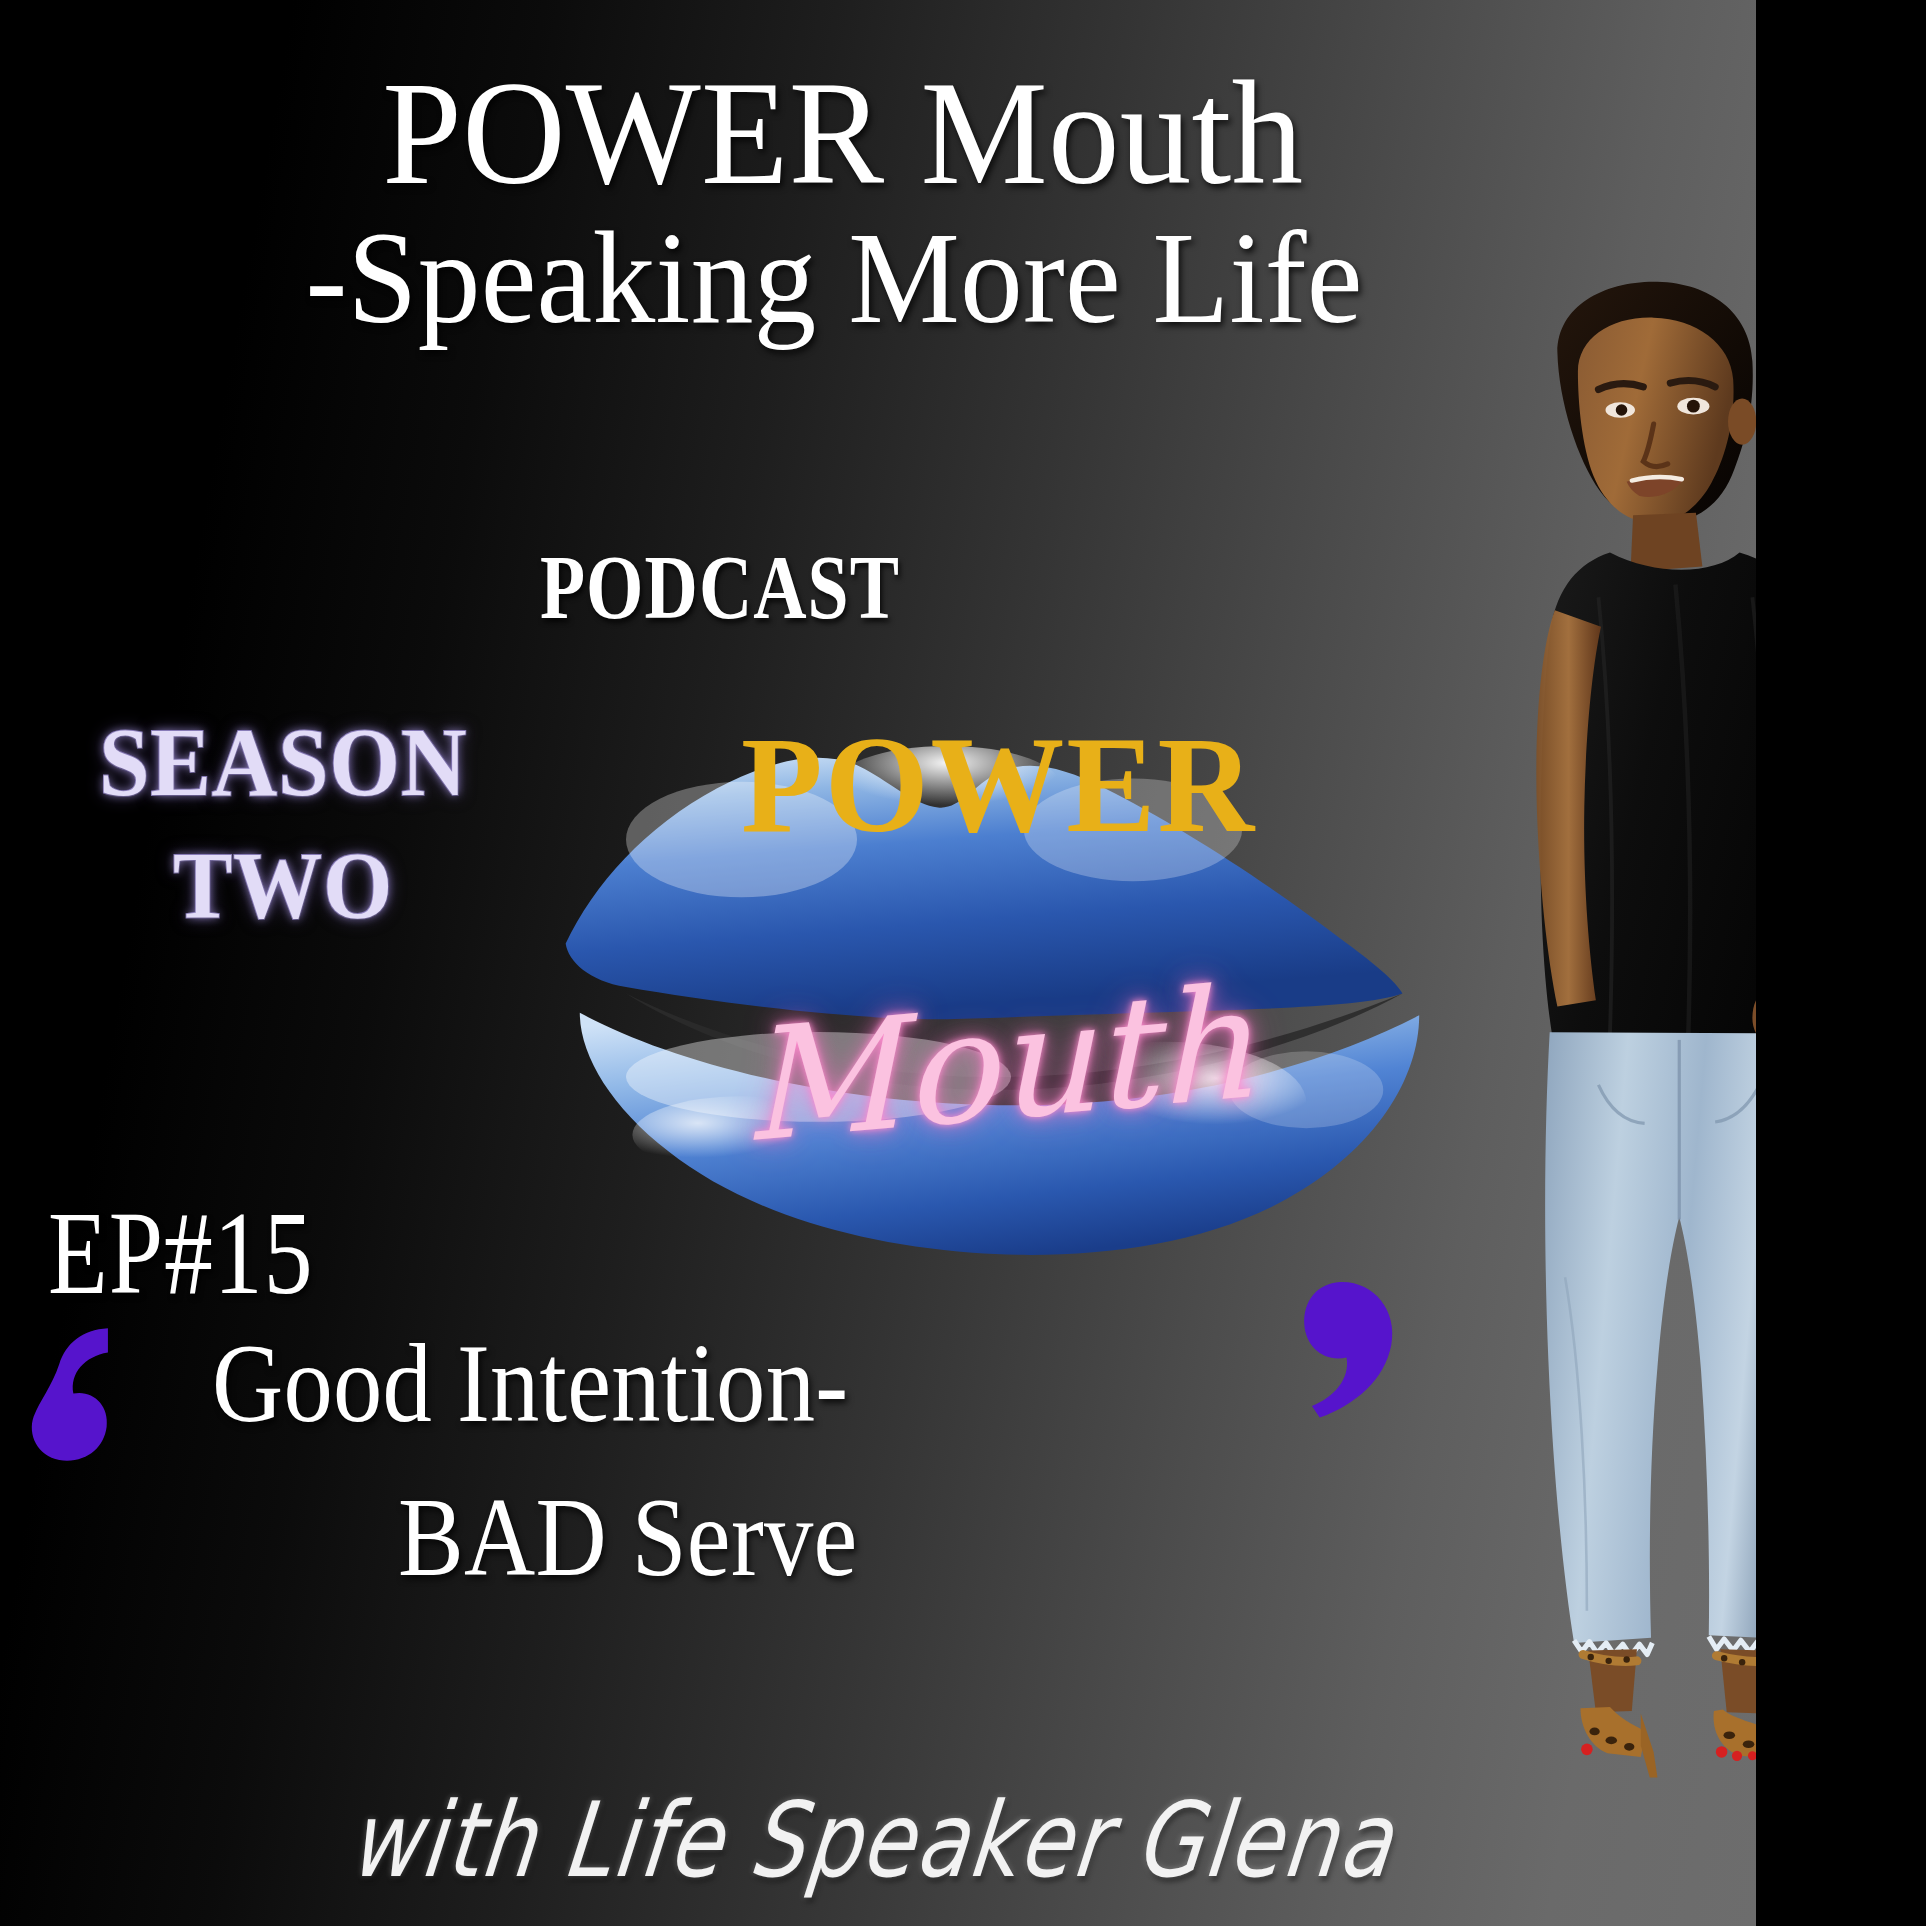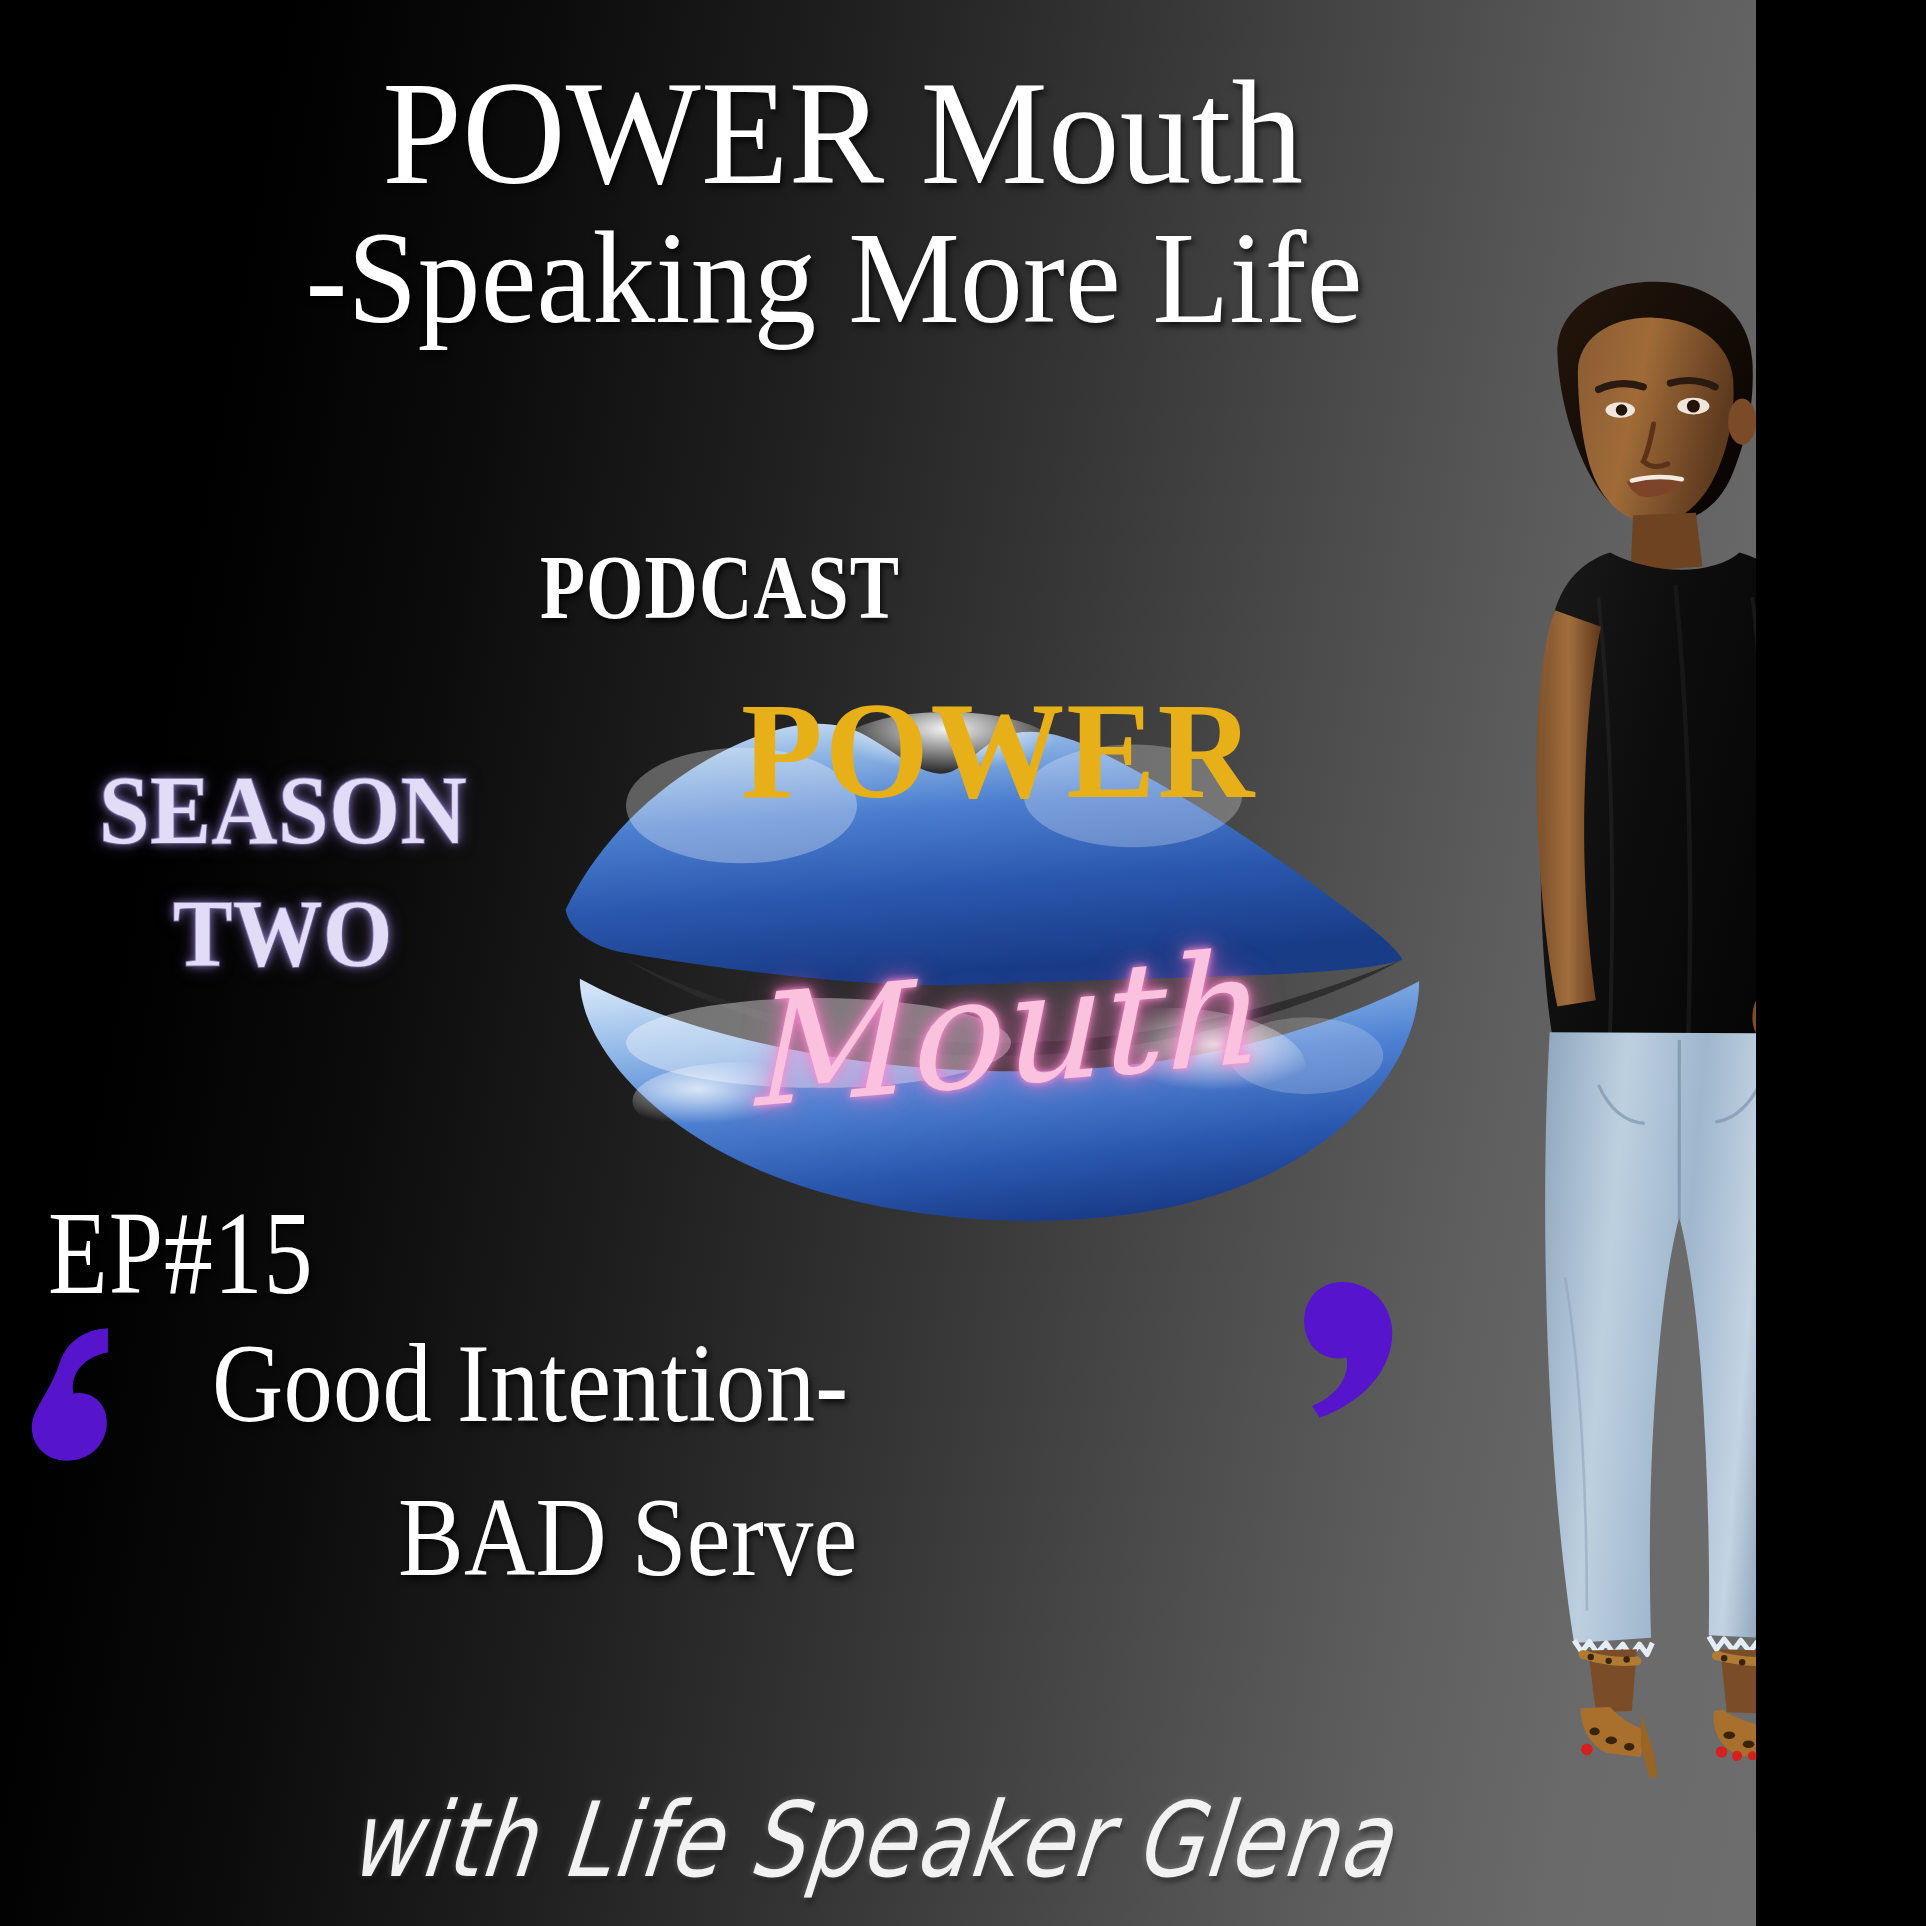--- a/index.html
+++ b/index.html
@@ -61,21 +61,21 @@
     font-size: 90px;
     font-weight: 700;
     letter-spacing: 1.3px;
     transform: scaleX(0.82);
   }
 
   
   #season-block {
     position: absolute;
     left: 39px;
-    top: 748px;
+    top: 700px;
     width: 488px;
     text-align: center;
   }
   .season-word {
     display: block;
     color: #E2DCF7;
     font-family: "Liberation Serif", serif;
     font-weight: 700;
     font-size: 98px;
     line-height: 1.28;
@@ -138,21 +138,21 @@
     letter-spacing: 1.3px;
     white-space: nowrap;
     transform: skewX(-9deg) scaleY(1.22);
     text-shadow: 0 0 5.8px rgba(255,255,255,0.30), 1.9px 2.6px 5.1px rgba(0,0,0,0.6);
   }
 
   
   #lips-logo {
     position: absolute;
     left: 549px;
-    top: 658px;
+    top: 692px;
     width: 892px;
     height: 571px;
   }
   #lips-svg { position: absolute; inset: 0; width: 100%; height: 100%; }
 
   #power-overlay {
     position: absolute;
     left: 77px;
     top: 24.4px;
     width: 745px;

